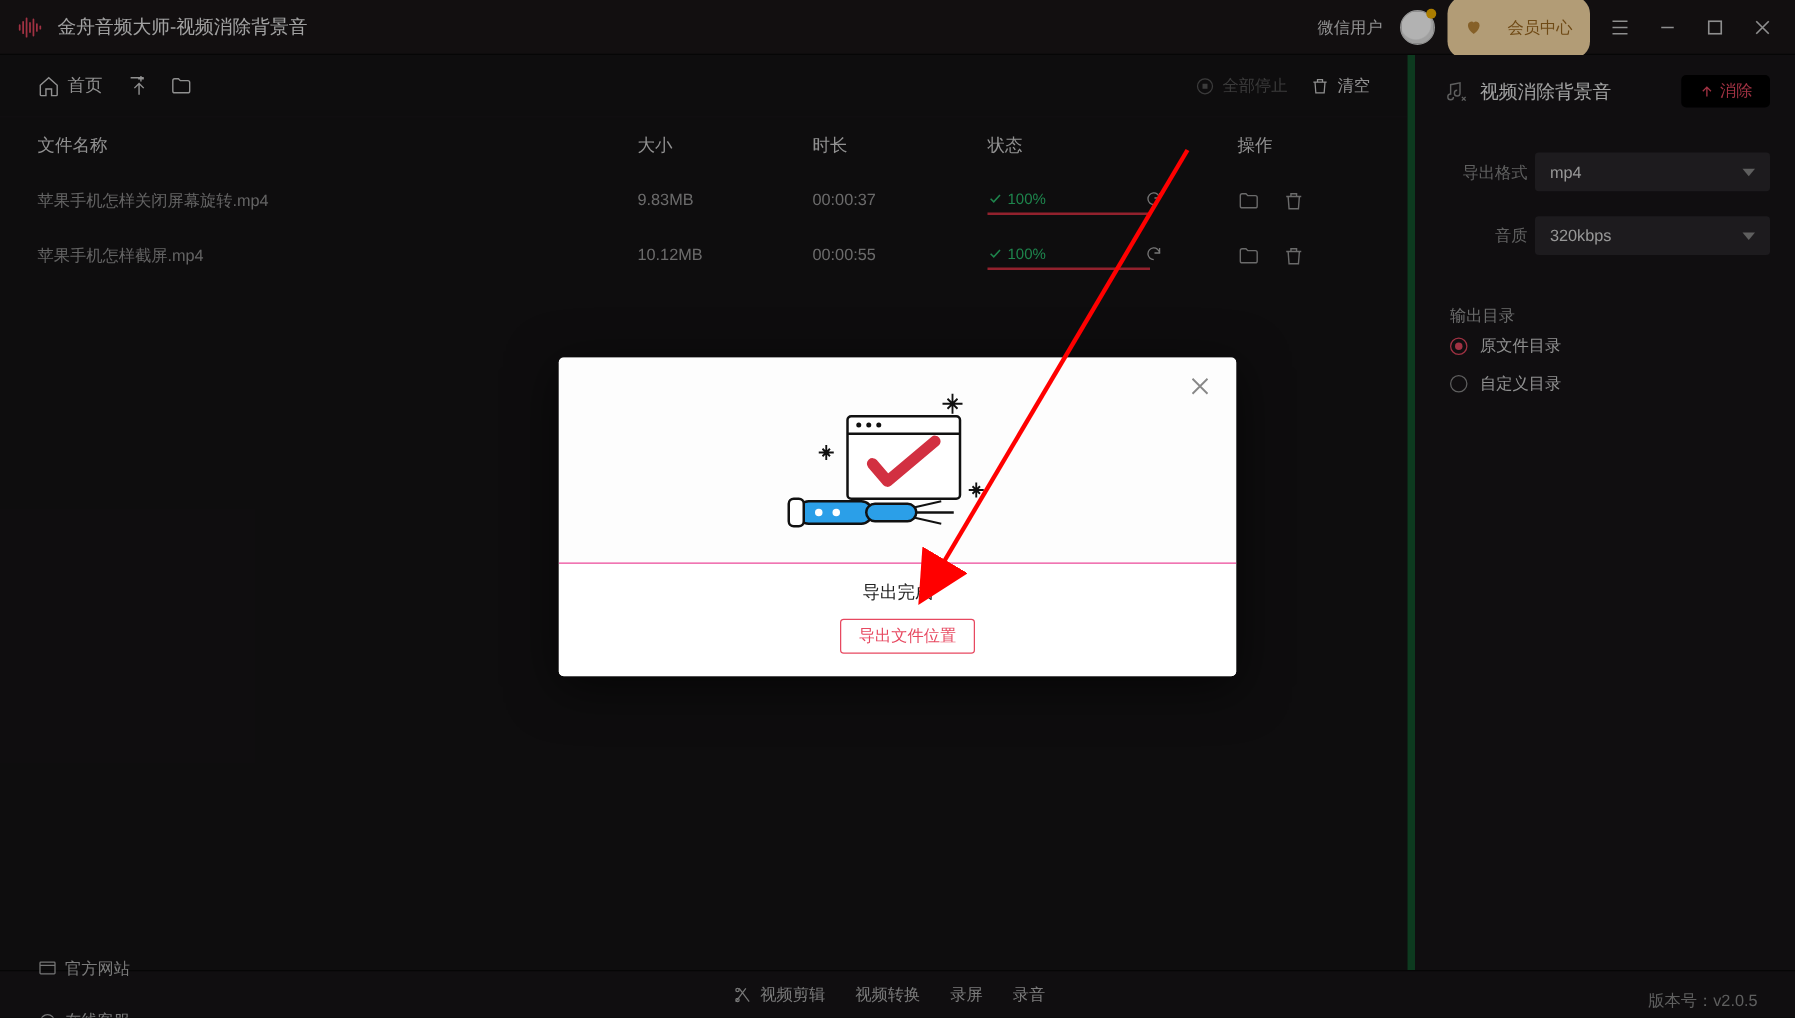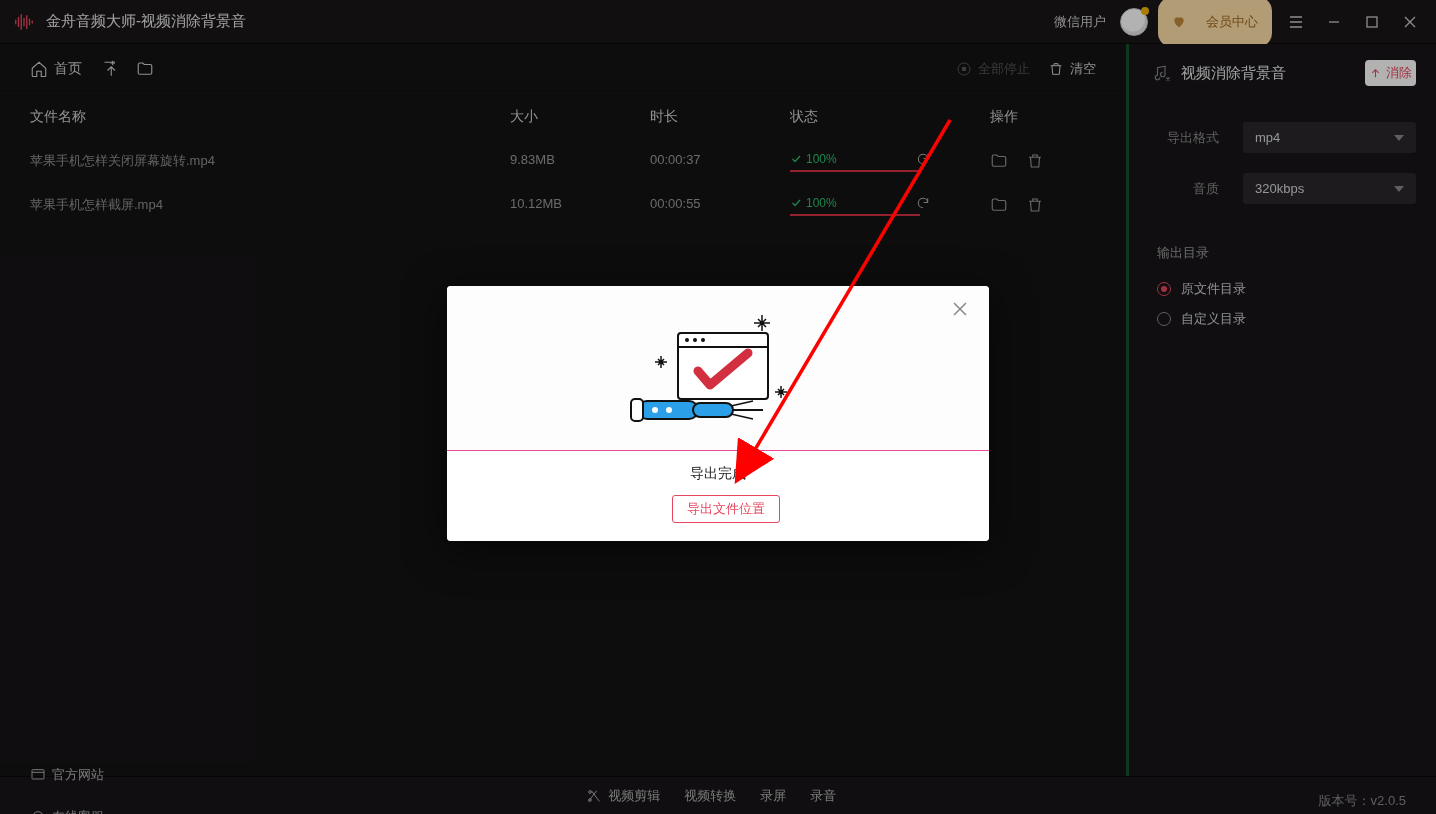--- a/index.html
+++ b/index.html
@@ -12,21 +12,21 @@
 .topright { display: flex; align-items: center; gap: 10px; }
 .wechat-user { color: #cfcfcf; font-size: 13px; margin-right: 4px; }
 .avatar { width: 28px; height: 28px; border-radius: 50%; background: radial-gradient(circle at 45% 40%, #fff 55%, #e6e6e6 60%); border: 1px solid #d0d0d0; position:relative; }
 .avatar::after{content:"";position:absolute;width:8px;height:8px;border-radius:50%;background:#f5b301;top:-2px;right:-2px;}
 .vip-btn { background: #ffe0aa; color: #a06a1f; padding: 16px 14px; border-radius: 14px; font-size: 13px; display:flex;align-items:center;gap:20px; }
 .win-ctrl { width: 28px; height: 28px; display: flex; align-items: center; justify-content: center; color: #d0d0d0; }
 
 
 .main { display: flex; height: calc(100% - 44px - 38px); }
 .left { flex: 1; display: flex; flex-direction: column; background: #151315; }
-.right { width: 310px; background: #171518; border-left: 3px solid #14532d; padding: 0; }
+.right { width: 310px; background: #171518; border-left: 6px solid #14532d; padding: 0; }
 
 
 .toolbar { height: 50px; display: flex; align-items: center; padding: 0 30px; gap: 18px; border-bottom: 1px solid rgba(255,255,255,0.02);}
 .tool-item { display: flex; align-items: center; gap: 6px; color: #cfcfcf; font-size: 14px; }
 .tool-icon { width: 18px; height: 18px; display:flex;align-items:center;justify-content:center;}
 .toolbar .spacer { flex: 1; }
 .stop-all { color: #555; display:flex;align-items:center;gap:6px; }
 .clear-all { color: #cfcfcf; display:flex;align-items:center;gap:6px; }
 
 
@@ -42,28 +42,28 @@
 .status-cell { display:flex; flex-direction:column; position:relative; width:180px; }
 .status-line { display:flex; align-items:center; gap:6px; color:#2bbf6e; font-size:12px;}
 .status-line .chk{width:12px;height:12px;}
 .progress-bar { height:2px; background:#d23041; width:130px; margin-top:4px;}
 .ops-cell { display:flex; gap:18px; align-items:center;}
 .op-icon{width:18px;height:18px;color:#999;}
 
 
 .right-header { display:flex; align-items:center; padding: 16px 20px 16px 24px; gap:10px; }
 .right-header .title2 { color:#e8e8e8; font-size:15px; flex:1; }
-.remove-btn { background:#ffffff; color:#e74860; padding:4px 4px; border-radius:4px; font-size:13px; display:flex;align-items:center;gap:4px; }
-.opt-row { display:flex; align-items:center; padding: 10px 20px; gap:24px; }
+.remove-btn { background:#000000; color:#e74860; padding:4px 14px; border-radius:4px; font-size:13px; display:flex;align-items:center;gap:4px; }
+.opt-row { display:flex; align-items:center; padding: 10px 20px; gap:6px; }
 .opt-row .lbl { width:70px; text-align:right; color:#8a8a8a; font-size:13px;}
 .select-box { flex:1; background:#2a272b; color:#d8d8d8; padding:8px 12px; border-radius:3px; display:flex; align-items:center; justify-content:space-between; font-size:13px;}
 .chev { width:0;height:0;border-left:5px solid transparent;border-right:5px solid transparent;border-top:6px solid #888;}
 
 .out-section { padding: 30px 28px 10px; }
-.out-title { color:#9a9a9a; font-size:13px; margin-bottom:12px;}
+.out-title { color:#9a9a9a; font-size:13px; }
 .radio-row { display:flex; align-items:center; gap:10px; padding:6px 0; color:#cfcfcf; font-size:13px;}
 .radio { width:14px;height:14px;border-radius:50%;border:1.5px solid #888; position:relative;}
 .radio.checked { border-color:#e74860; }
 .radio.checked::after{content:"";position:absolute;width:6px;height:6px;background:#e74860;border-radius:50%;top:50%;left:50%;transform:translate(-50%,-50%);}
 
 
 .footer { height:38px; background:#171518; border-top:1px solid #0a0a0a; display:flex; align-items:center; padding:0 30px; font-size:13px; color:#b0b0b0;}
 .footer .left-links{display:flex;gap:24px;align-items:flex-end;flex-direction:column;}
 .footer .link{display:flex;align-items:center;gap:6px;}
 .footer .center-links{flex:1;display:flex;justify-content:center;gap:24px;}

